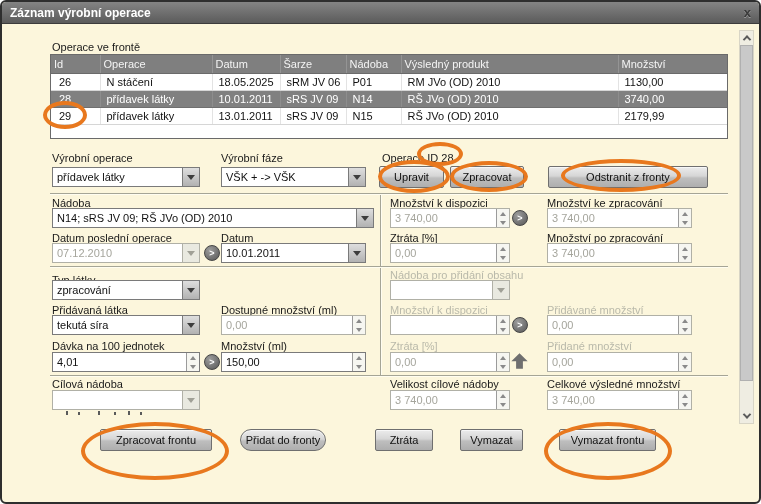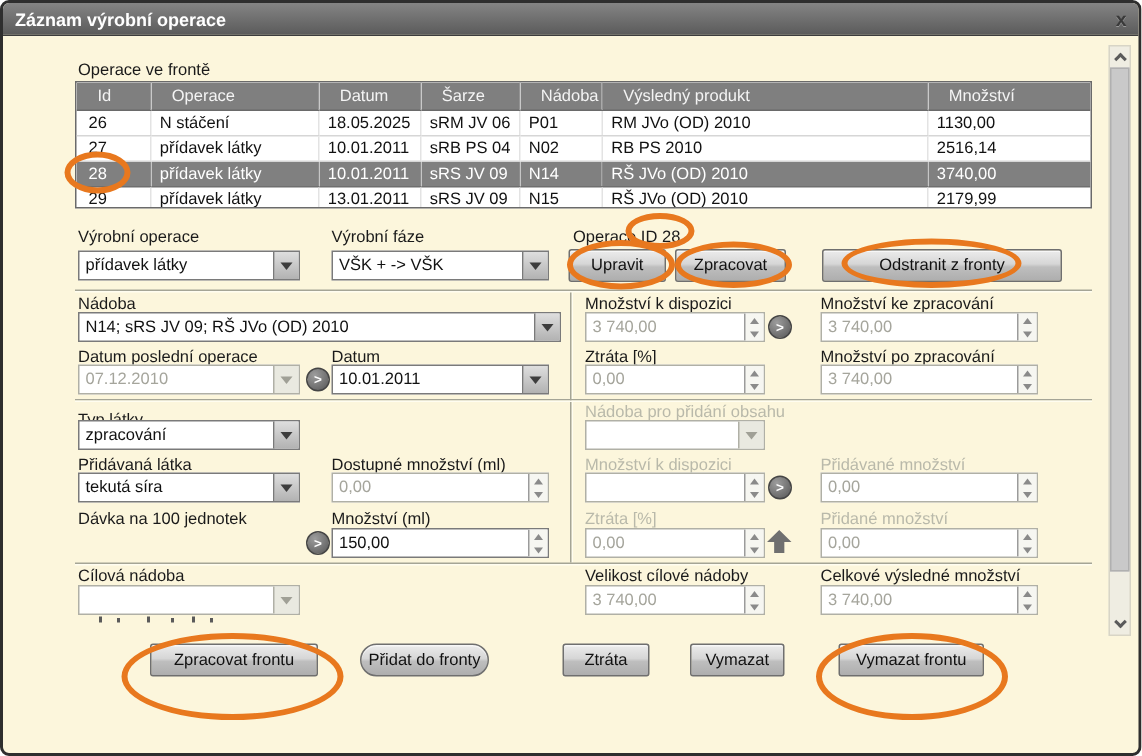--- a/index.html
+++ b/index.html
@@ -11,21 +11,21 @@
   .titlebar .title{color:#ffffff;font-size:12px;font-weight:bold;}
   .titlebar .close{margin-left:auto;color:#3a3a3a;font-size:13px;font-weight:bold;
     text-shadow:0 1px 0 #9a9a9a;cursor:pointer;line-height:13px;}
   .lbl{position:absolute;font-size:11px;color:#1a1a1a;white-space:nowrap;line-height:12px;}
   .lbl.dim{color:#b9b9aa;}
   
   .tablebox{position:absolute;left:48px;top:52px;width:678px;height:85px;
     background:#ffffff;border:1px solid #6a6a6a;box-sizing:border-box;overflow:hidden;}
   table.queue{border-collapse:collapse;width:100%;table-layout:fixed;font-size:11px;}
   table.queue th{background:#7f7f7f;color:#f4f4f4;font-weight:normal;text-align:left;
-    height:18px;padding:0 0 0 14px;border-left:1px solid #949494;border-bottom:1px solid #6a6a6a;
+    height:18px;padding:0 0 0 3px;border-left:1px solid #949494;border-bottom:1px solid #6a6a6a;
     overflow:hidden;white-space:nowrap;}
   table.queue th:first-child{border-left:none;}
   table.queue td{height:16px;padding:0 0 0 6px;border-left:1px solid #e3e3e3;
     border-bottom:1px solid #d6d6d6;color:#111;overflow:hidden;white-space:nowrap;}
   table.queue td:first-child{border-left:none;padding-left:8px;}
   table.queue tr.selected td{background:#808080;color:#ffffff;border-left-color:#8d8d8d;
     border-bottom-color:#6f6f6f;margin-top:11px;}
   
   .btn{position:absolute;height:22px;box-sizing:border-box;
     background:linear-gradient(#ececec,#d6d6d6 45%,#bebebe 55%,#aeaeae);
@@ -113,29 +113,20 @@
       <tbody>
         <tr>
           <td>26</td>
           <td>N stáčení</td>
           <td>18.05.2025</td>
           <td>sRM JV 06</td>
           <td>P01</td>
           <td>RM JVo (OD) 2010</td>
           <td>1130,00</td>
         </tr>
-        <tr>
-          <td>27</td>
-          <td>přídavek látky</td>
-          <td>10.01.2011</td>
-          <td>sRB PS 04</td>
-          <td>N02</td>
-          <td>RB PS 2010</td>
-          <td>2516,14</td>
-        </tr>
         <tr class="selected">
           <td>28</td>
           <td>přídavek látky</td>
           <td>10.01.2011</td>
           <td>sRS JV 09</td>
           <td>N14</td>
           <td>RŠ JVo (OD) 2010</td>
           <td>3740,00</td>
         </tr>
         <tr>
@@ -306,20 +297,31 @@
           <i class="tri-up"></i>
         </span>
         <span>
           <i class="tri-dn"></i>
         </span>
       </span>
   </div>
 
   <div class="lbl" style="left:50px;top:338px;">Dávka na 100 jednotek</div>
   <div class="lbl" style="left:219px;top:338px;">Množství (ml)</div>
+  <div class="spin" style="left:50px;top:350px;width:148px;">
+    <span class="val">4,01</span>
+    <span class="spin-btns">
+        <span>
+          <i class="tri-up"></i>
+        </span>
+        <span>
+          <i class="tri-dn"></i>
+        </span>
+      </span>
+  </div>
   <div class="circle-btn" style="left:202px;top:352px;">&gt;</div>
   <div class="spin" style="left:219px;top:350px;width:145px;">
     <span class="val">150,00</span>
     <span class="spin-btns">
         <span>
           <i class="tri-up"></i>
         </span>
         <span>
           <i class="tri-dn"></i>
         </span>

